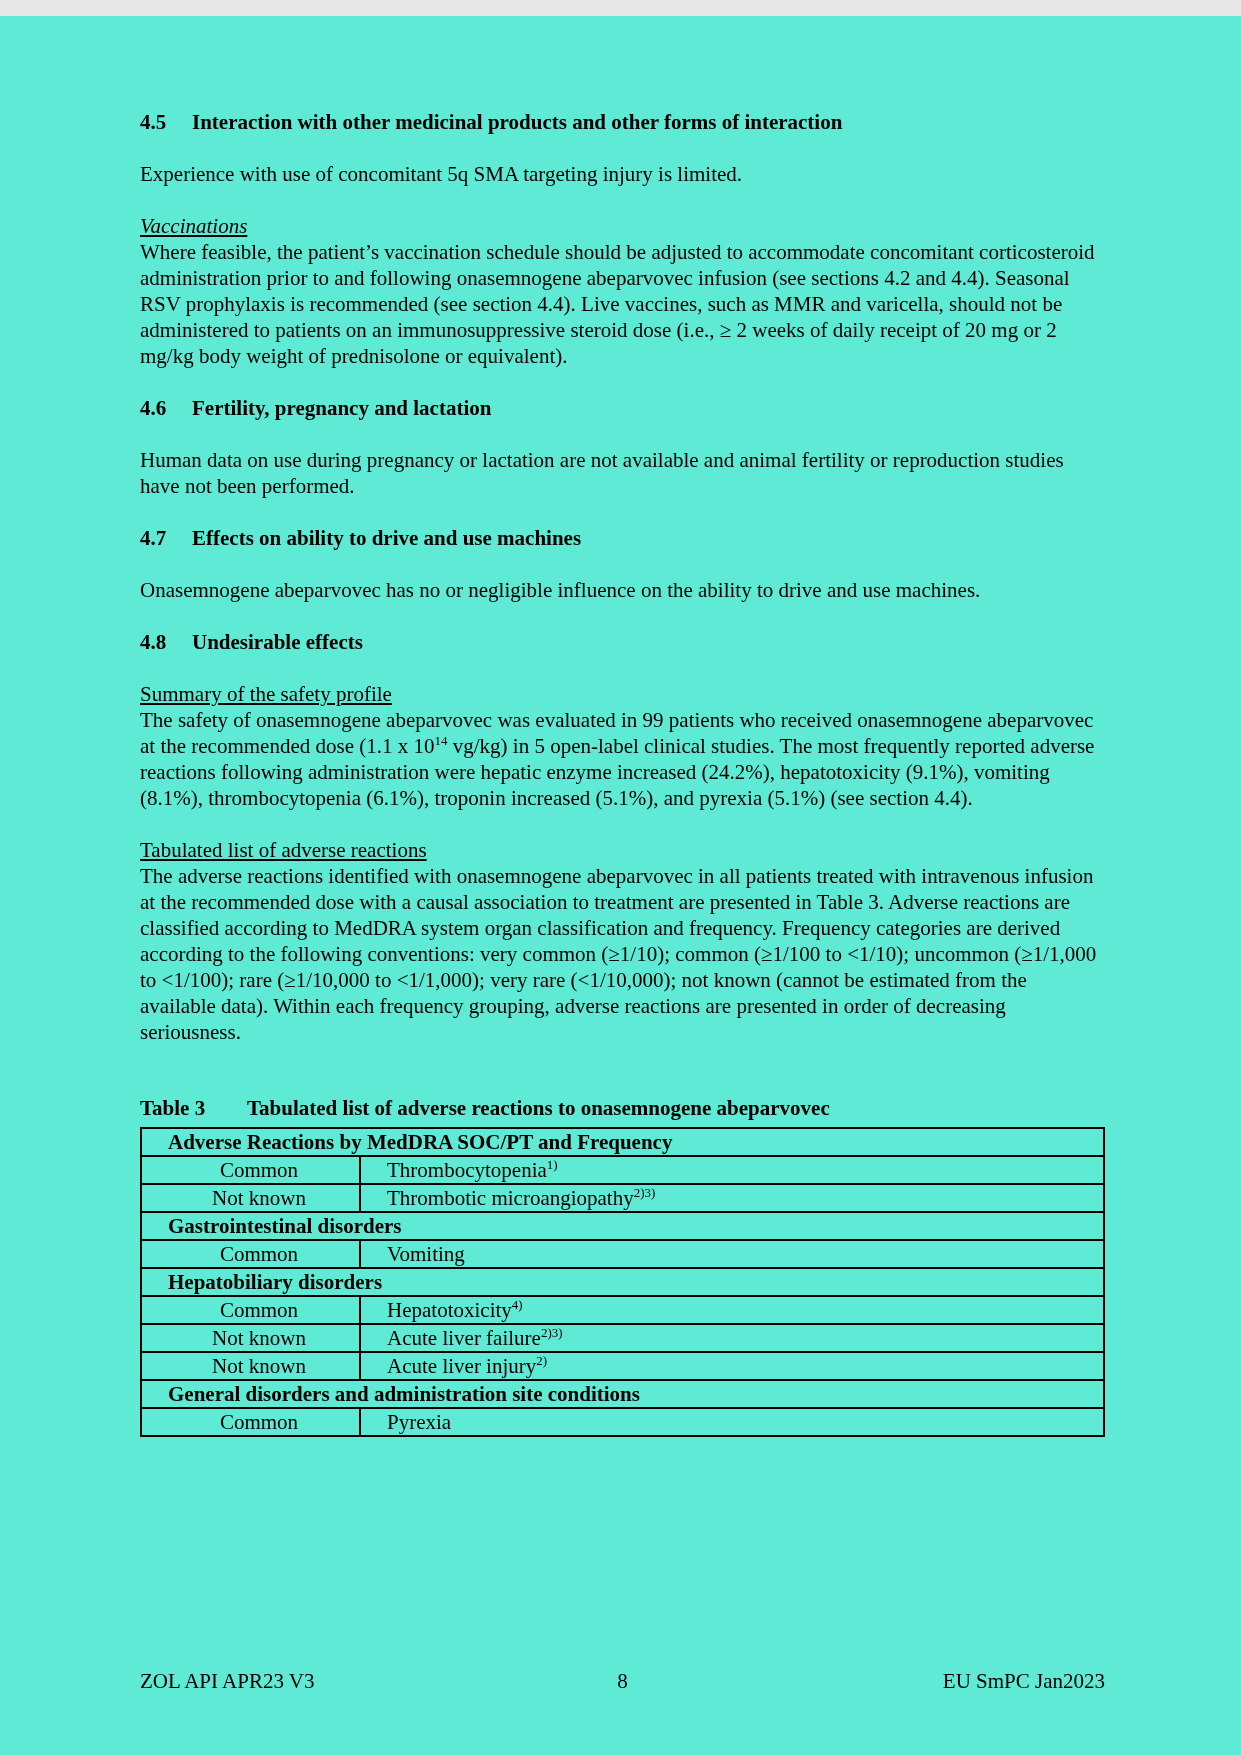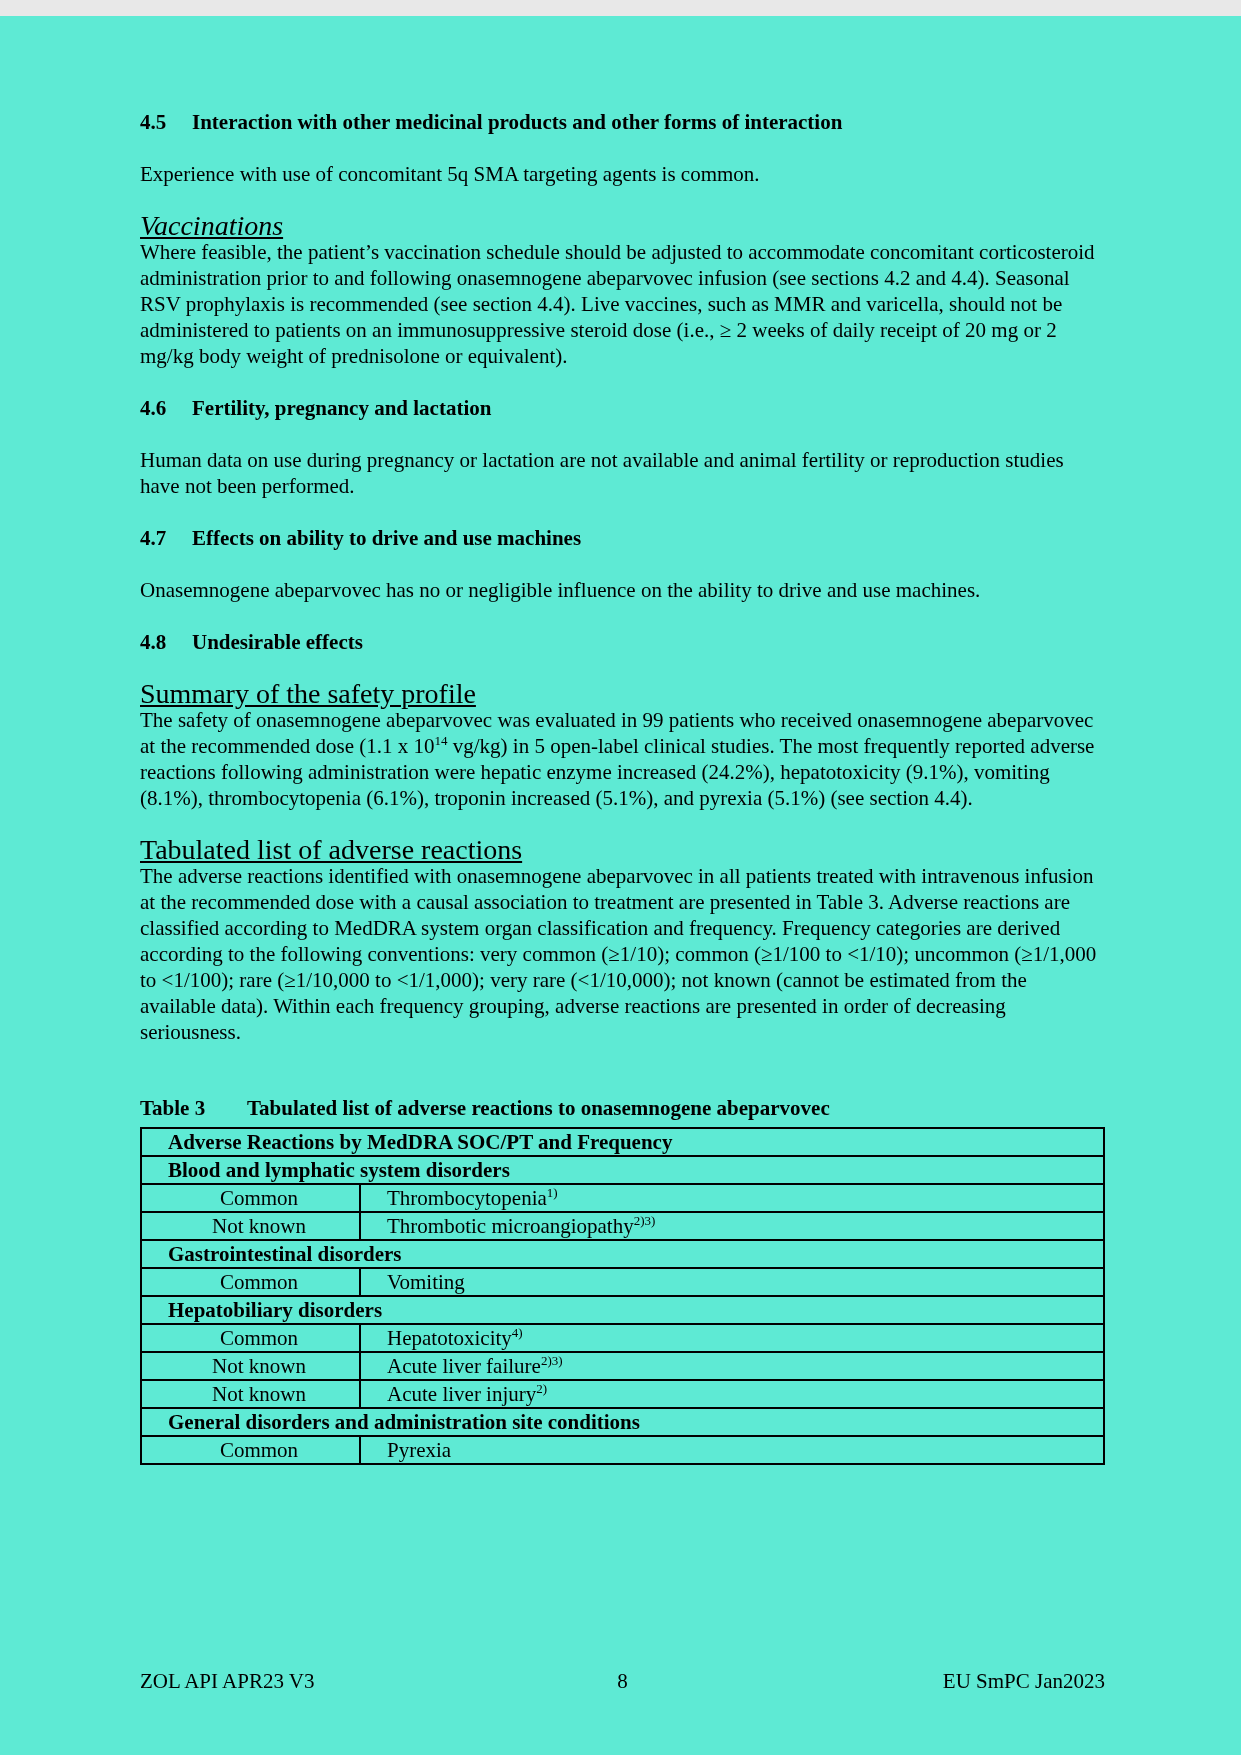--- a/index.html
+++ b/index.html
@@ -25,21 +25,21 @@
     font-weight: bold;
     margin: 0 0 26px 0;
   }
   .h2 .h-num { display: inline-block; width: 52px; }
   p.body { margin: 0 0 26px 0; }
   .subblock { margin: 0 0 26px 0; }
   .subhead {
     text-decoration: underline;
     margin: 0;
     font-weight: normal;
-    font-size: 28px;
+    font-size: 21px;
     line-height: 26px;
   }
   .subhead.italic { font-style: italic; }
   sup.sp {
     font-size: 0.62em;
     line-height: 0;
     vertical-align: super;
   }
   .tableblock { margin-top: 50px; }
   .table-title {
@@ -77,21 +77,21 @@
 </style>
 </head>
 <body>
 
 <div class="page">
   <div class="content">
 
     <div class="h2">
       <span class="h-num">4.5</span><span class="h-title">Interaction with other medicinal products and other forms of interaction</span>
     </div>
-    <p class="body">Experience with use of concomitant 5q SMA targeting agents is common.</p>
+    <p class="body">Experience with use of concomitant 5q SMA targeting injury is limited.</p>
     <div class="subblock">
       <div class="subhead italic">Vaccinations</div>
       <p class="body" style="margin:0">Where feasible, the patient’s vaccination schedule should be adjusted to accommodate concomitant corticosteroid administration prior to and following onasemnogene abeparvovec infusion (see sections 4.2 and 4.4). Seasonal RSV prophylaxis is recommended (see section 4.4). Live vaccines, such as MMR and varicella, should not be administered to patients on an immunosuppressive steroid dose (i.e., ≥ 2 weeks of daily receipt of 20 mg or 2 mg/kg body weight of prednisolone or equivalent).</p>
     </div>
 
     <div class="h2">
       <span class="h-num">4.6</span><span class="h-title">Fertility, pregnancy and lactation</span>
     </div>
     <p class="body">Human data on use during pregnancy or lactation are not available and animal fertility or reproduction studies have not been performed.</p>
 
@@ -117,23 +117,20 @@
     <div class="tableblock">
       <div class="table-title">
         <span class="t-label">Table 3</span><span>Tabulated list of adverse reactions to onasemnogene abeparvovec</span>
       </div>
       <table class="adr">
         <tbody>
           <tr>
             <td colspan="2" class="th">Adverse Reactions by MedDRA SOC/PT and Frequency</td>
           </tr>
 
-          <tr>
-            <td colspan="2" class="group">Blood and lymphatic system disorders</td>
-          </tr>
           <tr>
             <td class="freq">Common</td>
             <td class="reaction"><span>Thrombocytopenia</span><sup class="sp">1)</sup></td>
           </tr>
           <tr>
             <td class="freq">Not known</td>
             <td class="reaction"><span>Thrombotic microangiopathy</span><sup class="sp">2)3)</sup></td>
           </tr>
 
           <tr>

